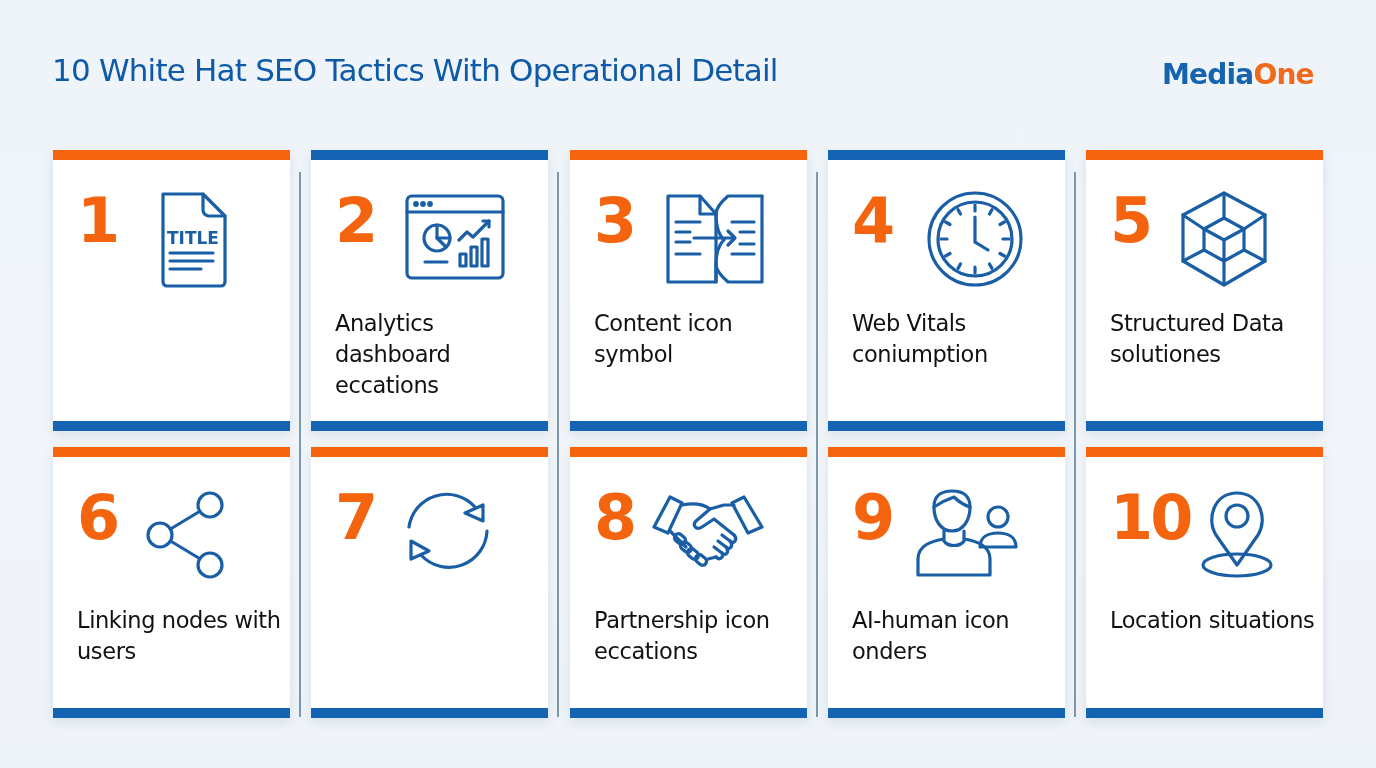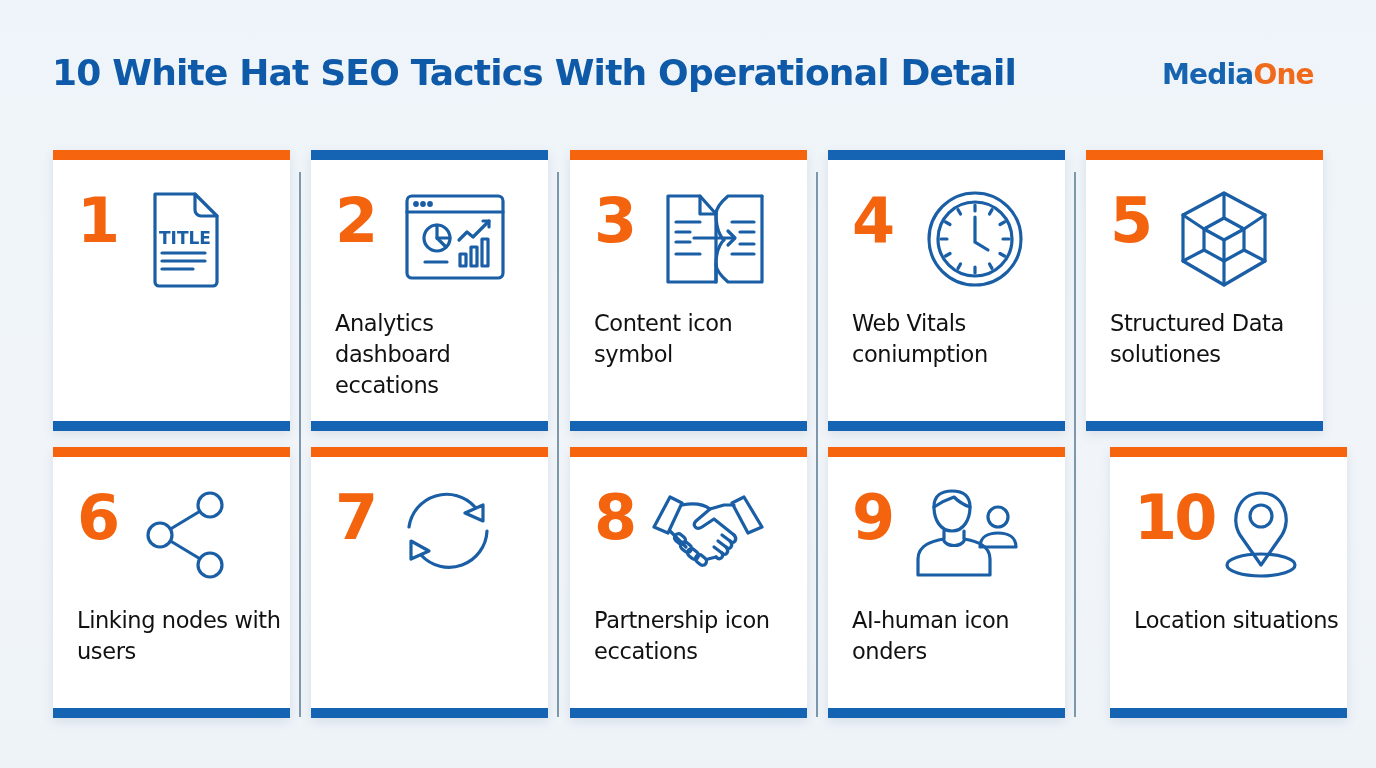--- a/index.html
+++ b/index.html
@@ -6,22 +6,22 @@
     html, body { width: 1376px; height: 768px; overflow: hidden; }
     body {
       background: linear-gradient(180deg, #eef4f9 0%, #f1f5f9 60%, #eef3f8 100%);
       font-family: "Liberation Sans", sans-serif;
       position: relative;
     }
     .page-title {
       position: absolute;
       left: 52px; top: 52px;
       font-family: "DejaVu Sans", sans-serif;
-      font-weight: bold;
-      font-size: 36px;
+      font-weight: normal;
+      font-size: 31px;
       letter-spacing: -0.8px;
       color: #0f5aa8;
       white-space: nowrap;
     }
     .logo {
       position: absolute;
       left: 1162px; top: 58px;
       font-family: "DejaVu Sans", sans-serif;
       font-weight: bold;
       font-size: 28px;
@@ -88,21 +88,21 @@
 </div>
 
 <div class="divider" style="left:299px;"></div>
 <div class="divider" style="left:557px;"></div>
 <div class="divider" style="left:816px;"></div>
 <div class="divider" style="left:1074px;"></div>
 
 <div class="card" style="left:53px; top:150px; height:281px;">
   <div class="bar-top bar-orange"></div>
   <div class="num">1</div>
-  <div class="icon" style="left:96px; top:40px;">
+  <div class="icon" style="left:104px; top:40px;">
     <svg width="72" height="98" viewBox="0 0 72 98" fill="none" stroke="#1a5ea6" stroke-width="3.2" stroke-linejoin="round" stroke-linecap="round">
       <path d="M6 4 H46 L68 26 V92 a4 4 0 0 1 -4 4 H10 a4 4 0 0 1 -4 -4 Z"></path>
       <path d="M46 4 V20 a6 6 0 0 0 6 6 H68"></path>
       <text x="36" y="54" text-anchor="middle" font-family="DejaVu Sans, sans-serif" font-size="17" font-weight="bold" fill="#1a5ea6" stroke="none">TITLE</text>
       <line x1="13" y1="63" x2="56" y2="63"></line>
       <line x1="13" y1="71" x2="56" y2="71"></line>
       <line x1="13" y1="79" x2="44" y2="79"></line>
     </svg>
   </div>
   <div class="bar-bottom"></div>
@@ -271,21 +271,21 @@
       <path d="M30 42 V50 C18 52 4 56 4 70 V86 H76 V70 C76 56 62 52 50 50 V42"></path>
       <path d="M30 52 C34 58 46 58 50 52"></path>
       <circle cx="84" cy="28" r="10"></circle>
       <path d="M66 58 C66 48 74 44 84 44 C94 44 102 48 102 58 Z"></path>
     </svg>
   </div>
   <div class="label">AI-human icon onders</div>
   <div class="bar-bottom"></div>
 </div>
 
-<div class="card" style="left:1110px; top:447px; height:271px;">
+<div class="card" style="left:1086px; top:447px; height:271px;">
   <div class="bar-top bar-orange"></div>
   <div class="num">10</div>
   <div class="icon" style="left:114px; top:42px;">
     <svg width="74" height="90" viewBox="0 0 74 90" fill="none" stroke="#1a5ea6" stroke-width="3.2" stroke-linejoin="round">
       <path d="M37 76 L16 46 C6 30 14 4 37 4 C60 4 68 30 58 46 Z"></path>
       <circle cx="37" cy="27" r="11"></circle>
       <ellipse cx="37" cy="76" rx="34" ry="11"></ellipse>
     </svg>
   </div>
   <div class="label">Location situations</div>

